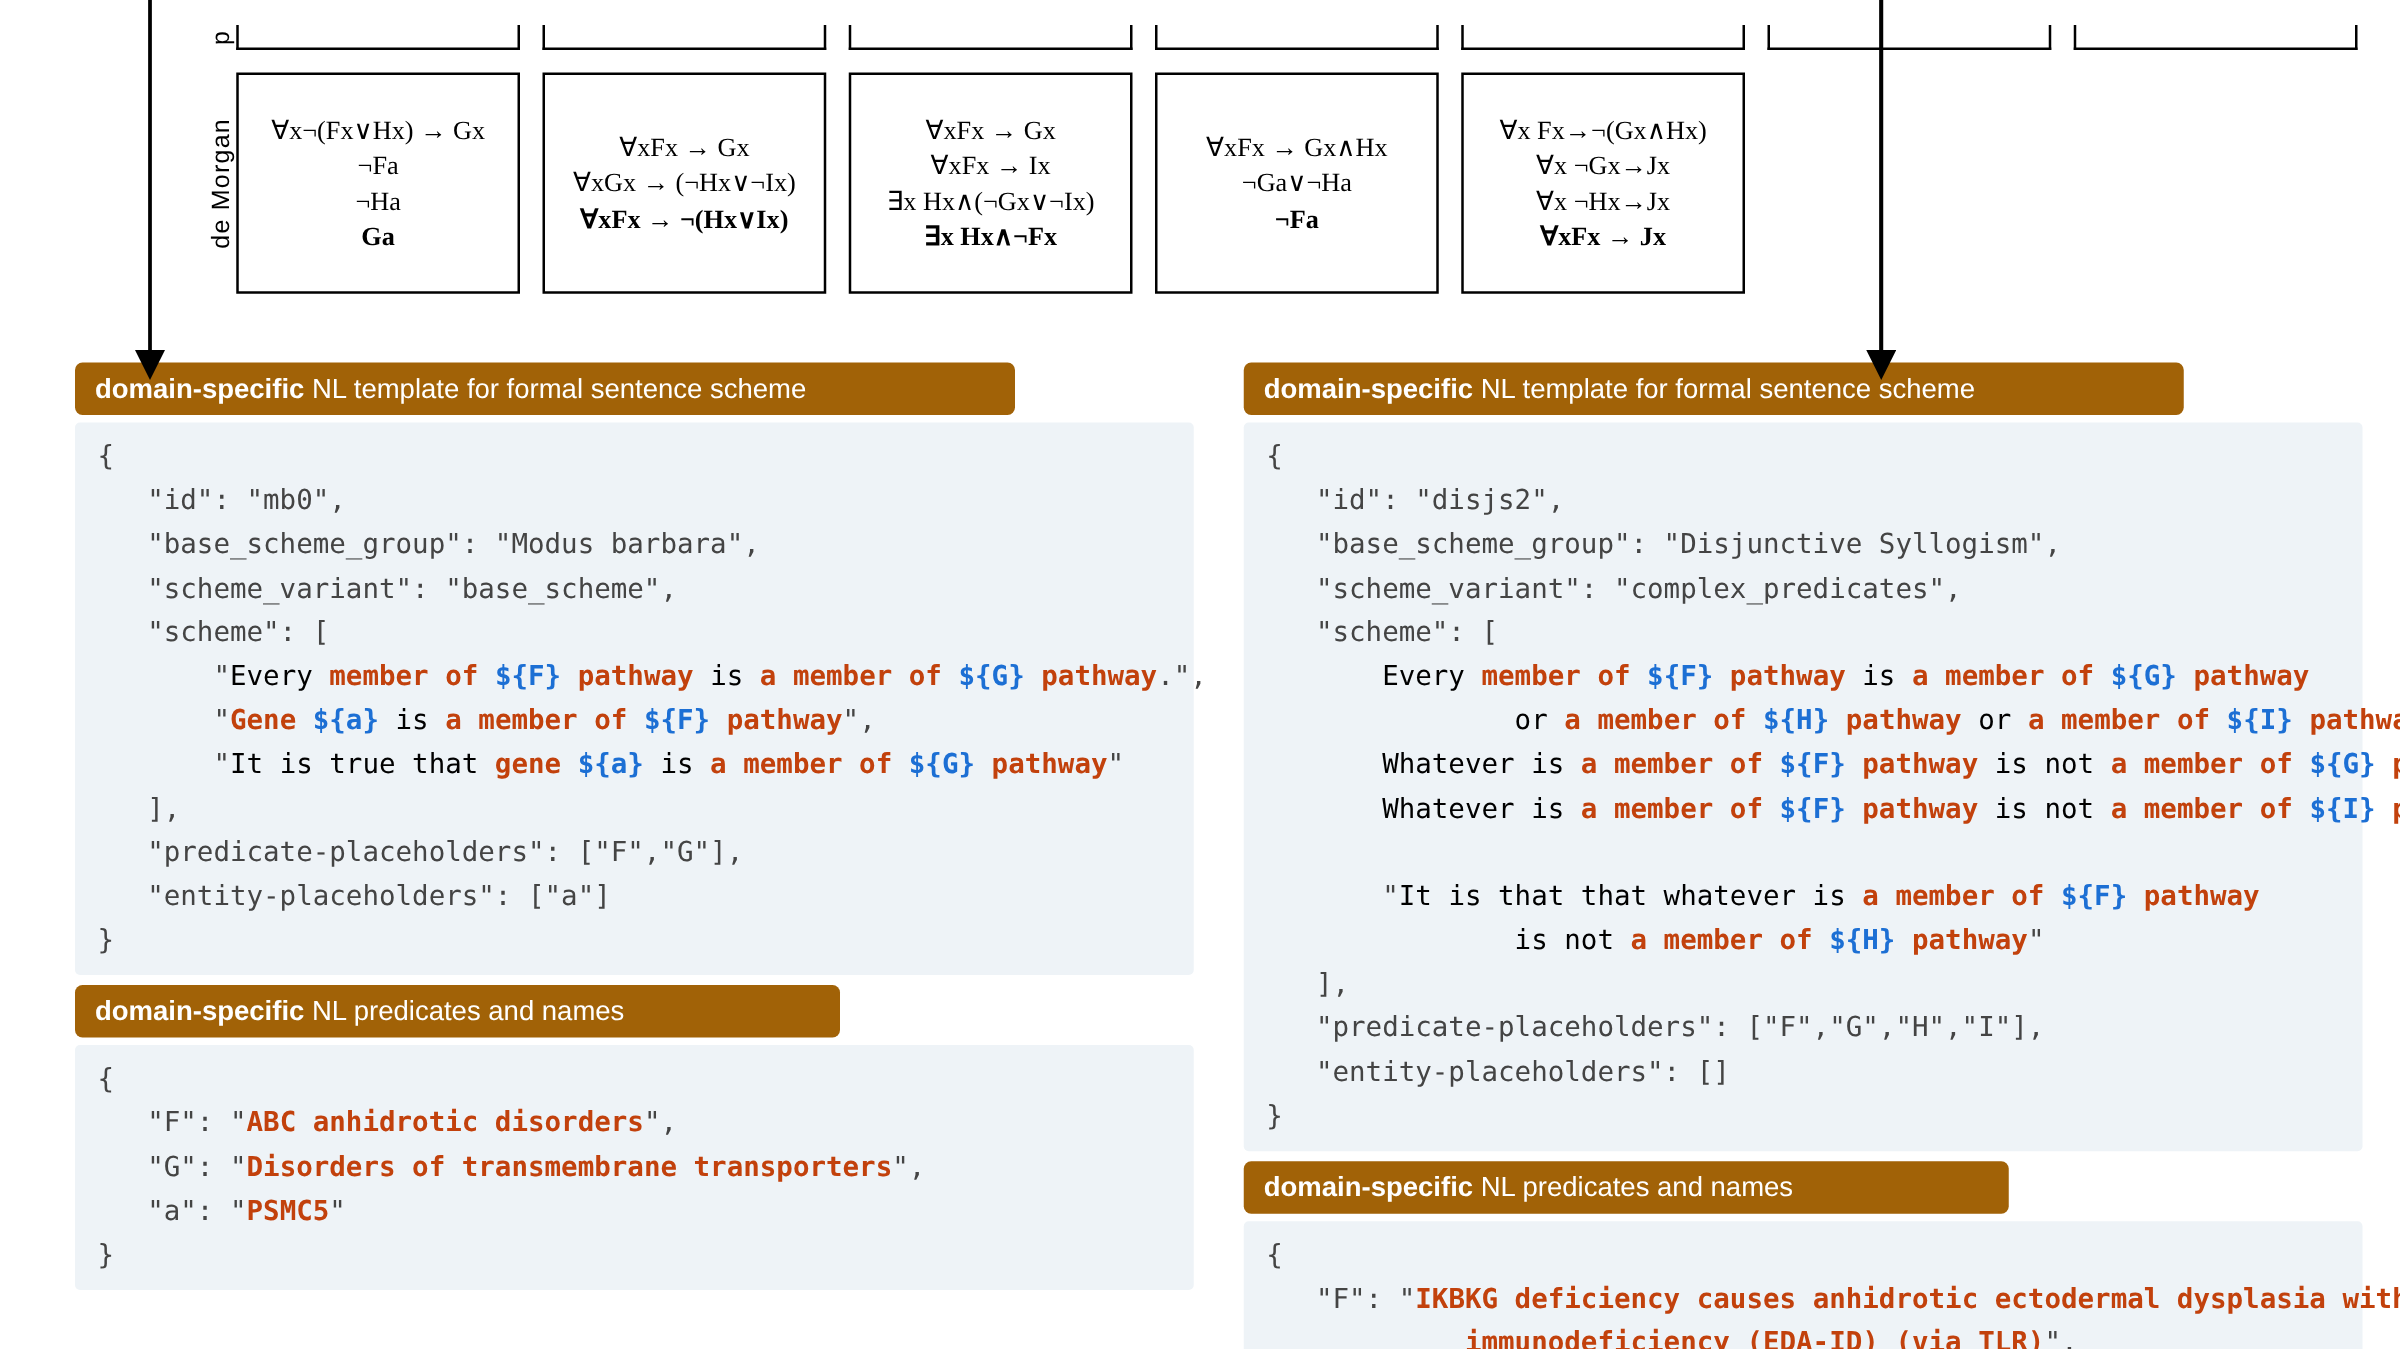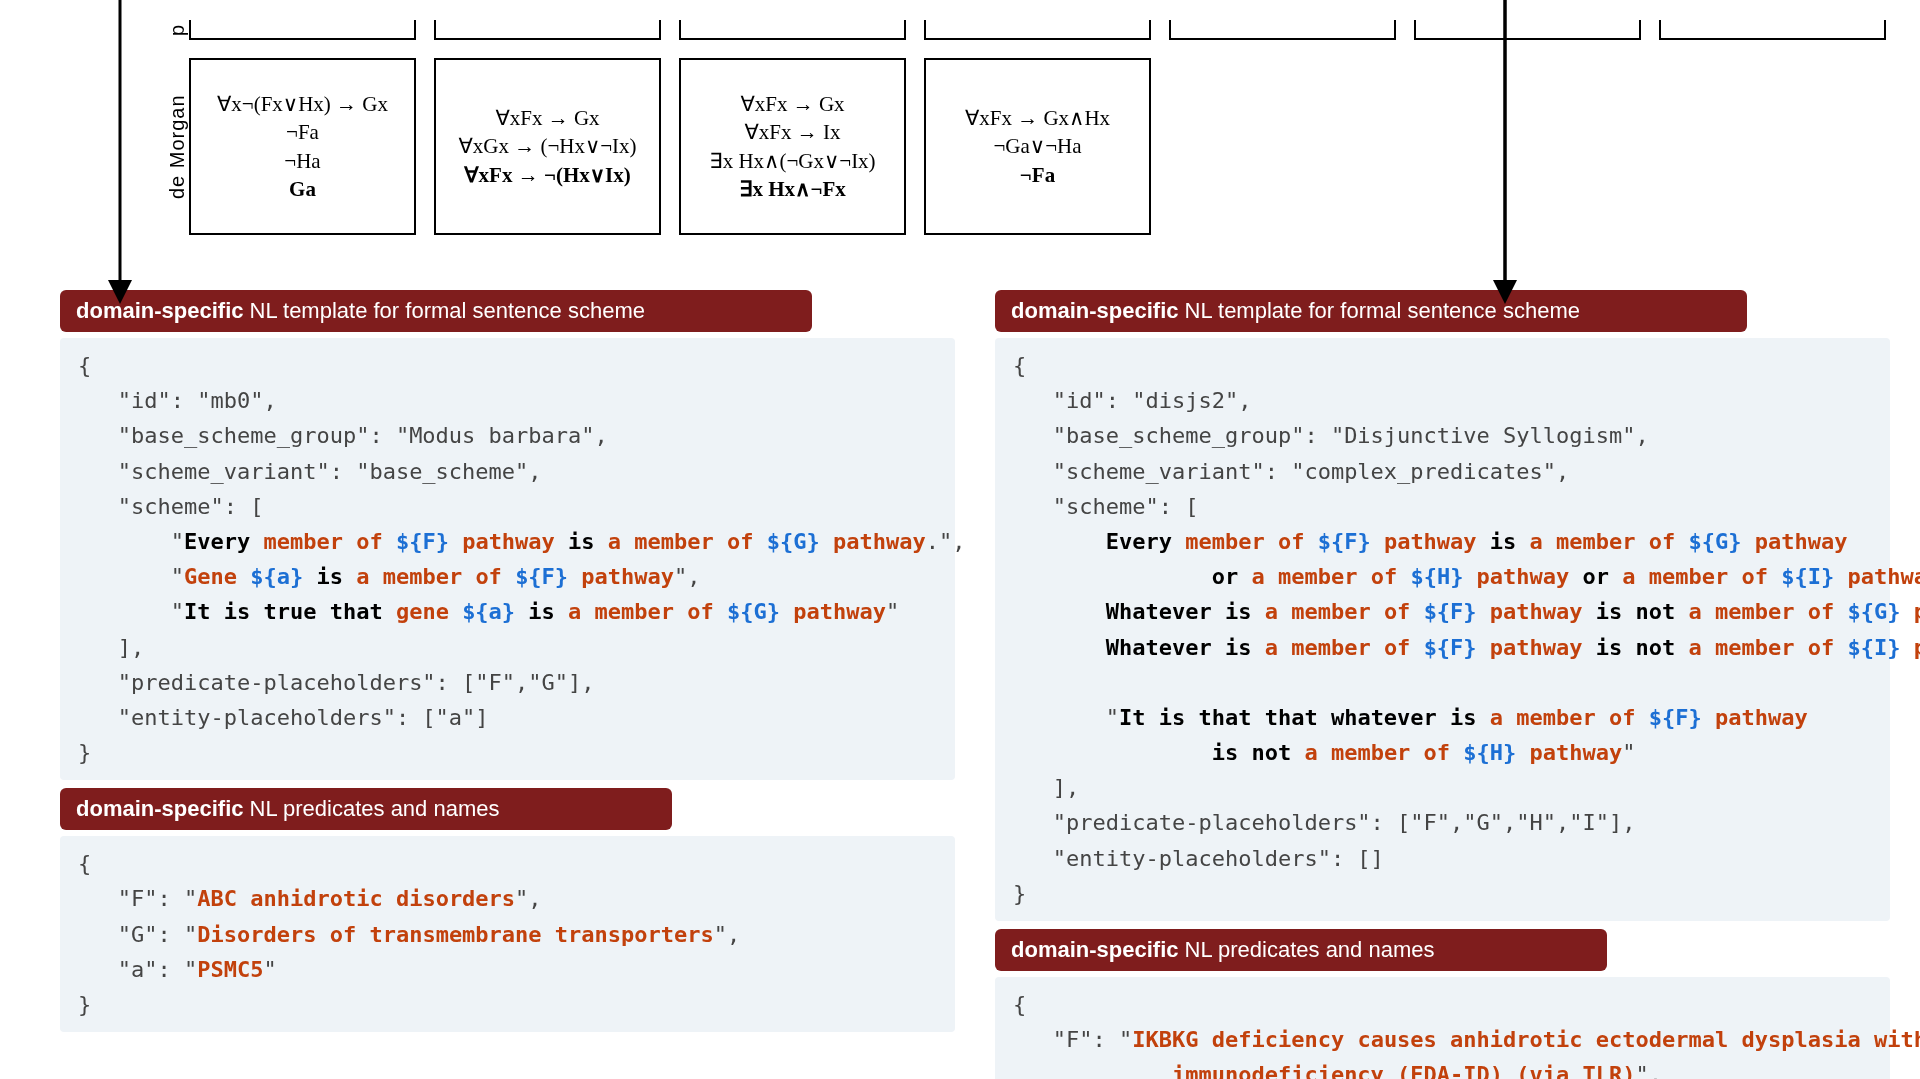--- a/index.html
+++ b/index.html
@@ -6,24 +6,24 @@
   .page{width:1920px;height:1079px;position:relative;overflow:hidden;padding-top:20px}
   .row-wrap{display:flex;align-items:stretch;margin-left:160px}
   .row-label{writing-mode:vertical-rl;transform:rotate(180deg);font-size:20px;color:#000;padding:0 6px 0 0;text-align:center;display:flex;align-items:center;justify-content:center;letter-spacing:1px}
   .cells{display:flex;gap:18px}
   .cell{border:2px solid #000;width:215px;height:165px;display:flex;flex-direction:column;align-items:center;justify-content:center;font-family:'Times New Roman',serif;text-align:center;padding:4px}
   .cell div{font-size:21px;line-height:1.35;white-space:nowrap}
   .cell .bold{font-weight:bold}
   .arrow-svg{position:absolute;pointer-events:none}
   .cols{display:flex;gap:40px;margin:55px 30px 0 60px}
   .col{flex:1;min-width:0}
-  .red-bar{background:#7f1d1d;color:#fff;font-size:22px;padding:8px 16px;border-radius:6px;margin-bottom:6px;display:block;width:fit-content;min-width:720px}
+  .red-bar{background:#a16207;color:#fff;font-size:22px;padding:8px 16px;border-radius:6px;margin-bottom:6px;display:block;width:fit-content;min-width:720px}
   .red-bar b{font-weight:bold}
   .code{background:#eef3f7;font-family:Menlo,Consolas,monospace;font-size:22px;line-height:1.6;color:#444;padding:10px 18px;border-radius:4px;white-space:pre}
-  .code .kw{color:#000;font-weight:bold}
+  .code .kw{color:#000;font-weight:normal}
   .code .bl{color:#c2410c;font-weight:bold}
   .code .pl{color:#1c6fd4;font-weight:bold}
   .red-bar.small{min-width:580px}
 </style>
 </head>
 <body>
 
 <div class="page">
 
   <div class="row-wrap" style="margin-bottom:18px">
@@ -56,20 +56,26 @@
         <div class="cell">
           <div>∀xFx → Gx</div>
           <div>∀xFx → Ix</div>
           <div>∃x Hx∧(¬Gx∨¬Ix)</div>
           <div class="bold">∃x Hx∧¬Fx</div>
         </div>
         <div class="cell">
           <div>∀xFx → Gx∧Hx</div>
           <div>¬Ga∨¬Ha</div>
           <div class="bold">¬Fa</div>
+        </div>
+        <div class="cell">
+          <div>∀x Fx→¬(Gx∧Hx)</div>
+          <div>∀x ¬Gx→Jx</div>
+          <div>∀x ¬Hx→Jx</div>
+          <div class="bold">∀xFx → Jx</div>
         </div>
       </div>
   </div>
 
   <svg class="arrow-svg" style="left:0;top:0" width="1920" height="320">
     <defs>
         <marker id="ah" markerWidth="10" markerHeight="10" refX="6" refY="4" orient="auto">
           <path d="M0,0 L8,4 L0,8 z" fill="#000"></path>
         </marker>
       </defs>

